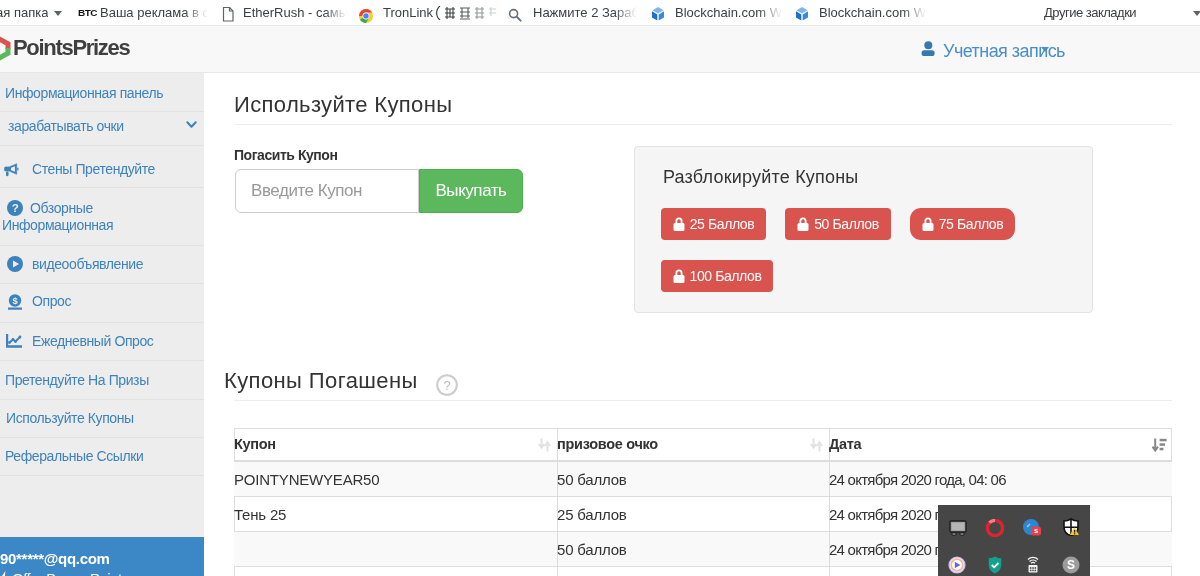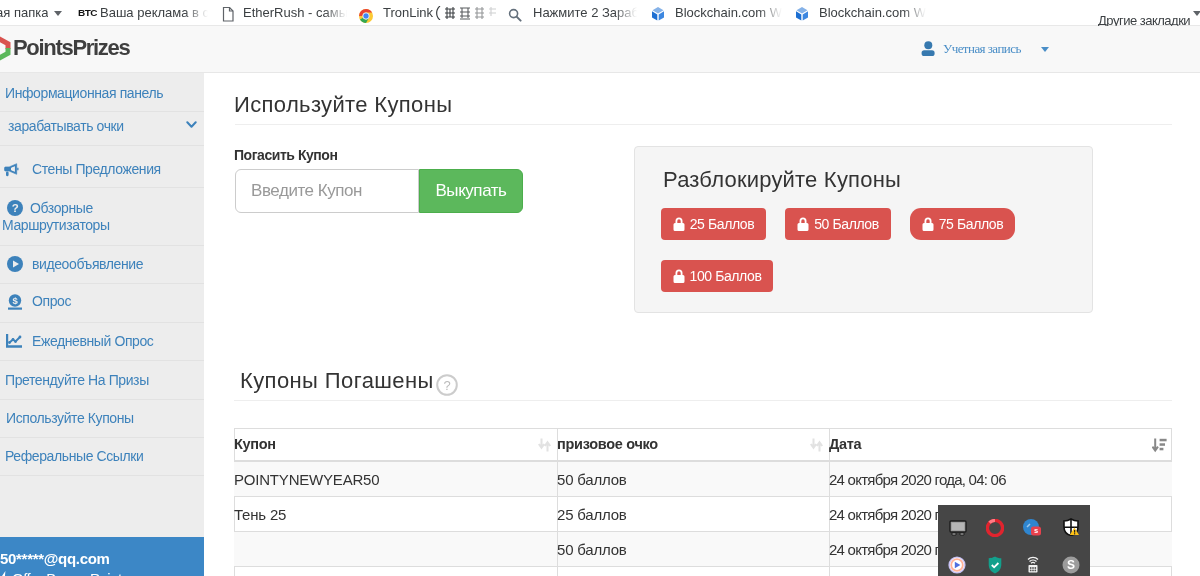--- a/index.html
+++ b/index.html
@@ -9,21 +9,21 @@
 #bmbar { position:absolute; left:0; top:0; width:1200px; height:26px; background:#fff;
   border-bottom:1px solid #e8e8e8; }
 .bm { position:absolute; top:0; height:25px; line-height:25px; font-size:13px;
   color:#3c4043; white-space:nowrap; overflow:hidden; }
 .fade { -webkit-mask-image:linear-gradient(to right,#000 78%,transparent 100%); }
 
 #navbar { position:absolute; left:0; top:26px; width:1200px; height:47px;
   background:#f8f8f8; border-bottom:1px solid #e7e7e7; }
 #logotext { position:absolute; left:13px; top:11.5px; font-size:22px; font-weight:bold;
   color:#3f3f3f; letter-spacing:-1.3px; line-height:20px; }
-#acct { position:absolute; left:943px; top:15px; font-size:13px; color:#4a8ec7; letter-spacing:-0.55px;font-family:Liberation Serif, serif; }
+#acct { position:absolute; left:943px; top:15px; font-size:18px; color:#4a8ec7; letter-spacing:-0.55px; }
 #caret { position:absolute; left:1041px; top:21px; width:0; height:0;
   border-left:4.5px solid transparent; border-right:4.5px solid transparent;
   border-top:5px solid #4a8ec7; }
 #ptsbtn { position:absolute; left:1076px; top:10px; width:111px; height:26px;
   background:#5cb85c; border-radius:4px; color:#fff; font-size:17px; font-weight:bold;
   text-align:center; line-height:26px; letter-spacing:-0.6px; }
 
 #sidebar { position:absolute; left:0; top:73px; width:204px; height:503px;
   background:#ededed; }
 .sitem { position:absolute; left:0; width:204px; border-bottom:1px solid #e2e2e2;
@@ -38,21 +38,21 @@
 #rlabel { position:absolute; left:234px; top:147px; font-size:14px; font-weight:bold; color:#333; letter-spacing:-0.45px; }
 #cinput { position:absolute; left:235px; top:169px; width:184px; height:44px;
   background:#fff; border:1px solid #ccc; border-radius:6px 0 0 6px;
   font-size:17px; color:#999; line-height:42px; padding-left:15px; letter-spacing:-0.45px; }
 #cbtn { position:absolute; left:419px; top:169px; width:104px; height:44px;
   background:#5cb85c; border:1px solid #4cae4c; border-radius:0 6px 6px 0;
   color:#fff; font-size:17px; text-align:center; line-height:42px; letter-spacing:-0.45px; }
 
 #well { position:absolute; left:634px; top:146px; width:459px; height:167px;
   background:#f5f5f5; border:1px solid #e3e3e3; border-radius:4px; }
-#wellhead { position:absolute; left:28px; top:20px; font-size:22px; color:#333; letter-spacing:0.2px; }
+#wellhead { position:absolute; left:28px; top:20px; font-size:18px; color:#333; letter-spacing:0.2px; }
 .rbtn { position:absolute; height:32px; background:#d9534f; border-radius:4px;
   color:#fff; font-size:14px; letter-spacing:-0.4px; display:flex; align-items:center; justify-content:center; }
 .rbtn svg { margin-right:5px; }
 
 .cell { position:absolute; font-size:15px; color:#333; line-height:35px; 
   white-space:nowrap; overflow:hidden; letter-spacing:-0.2px; }
 .cell.date { letter-spacing:-0.75px; }
 .th { font-weight:bold; font-size:14.5px; letter-spacing:-0.3px; line-height:32px; }
 
 #tray { position:absolute; left:938px; top:505px; width:152px; height:71px; background:#464646; }
@@ -97,21 +97,21 @@
         <path d="M1 4.3 L6.3 7.4 V13.6 L1 10.5 Z" fill="#1d6fd2"></path>
         <path d="M13 4.3 L7.7 7.4 V13.6 L13 10.5 Z" fill="#3d87e0"></path>
       </svg></span>
   <span class="bm fade" style="left:675px; width:107px;">Blockchain.com Wa</span>
   <span class="bm" style="left:795px; top:5px;"><svg width="14" height="15" viewBox="0 0 14 15">
         <path d="M7 0 L12.5 3.2 L7 6.4 L1.5 3.2 Z" fill="#85b2e8"></path>
         <path d="M1 4.3 L6.3 7.4 V13.6 L1 10.5 Z" fill="#1d6fd2"></path>
         <path d="M13 4.3 L7.7 7.4 V13.6 L13 10.5 Z" fill="#3d87e0"></path>
       </svg></span>
   <span class="bm fade" style="left:819px; width:107px;">Blockchain.com Wa</span>
-  <span class="bm" style="left:1098px; letter-spacing:-0.5px;margin-top:8px;">Другие закладки</span>
+  <span class="bm" style="left:1044px; letter-spacing:-0.5px;">Другие закладки</span>
   <span style="position:absolute; left:1193px; top:11px; width:0; height:0; border-left:4px solid transparent; border-right:4px solid transparent; border-top:5px solid #5f6368;"></span>
 </div>
 
 <div id="navbar">
   <svg style="position:absolute; left:-15px; top:9px;" width="27" height="27" viewBox="0 0 27 27">
     <path d="M13 0.5 L25.5 7.3 V14 L20.5 14 L20.5 10.2 L13 6.1 L5.5 10.2 V13 L0.5 13 V7.3 Z" fill="#d9534f"></path>
     <path d="M0.5 13 L0.5 19.7 L13 26.5 L25.5 19.7 V13 L20.5 13 V16.8 L13 20.9 L5.5 16.8 V13 Z" fill="#5cb85c"></path>
   </svg>
   <div id="logotext">PointsPrizes</div>
   <svg style="position:absolute; left:921px; top:15px;" width="14" height="15" viewBox="0 0 14 15">
@@ -133,29 +133,29 @@
       </svg>
   </div>
   <div class="sitem" style="top:77px; height:38px;">
     <svg style="position:absolute; left:4px; top:13px;" width="15" height="15" viewBox="0 0 15 15">
         <path d="M12.7 0.7 L12.7 11.3 L5.2 8.1 H1.6 C0.9 8.1 0.5 7.6 0.5 7 V5 C0.5 4.4 0.9 3.9 1.6 3.9 H5.2 Z M10.8 3.3 L7 5 V7 L10.8 8.7 Z" fill="#3d82bb" fill-rule="evenodd"></path>
         <path d="M12.7 0.7 L12.7 11.3 L5.2 8.1 H1.6 C0.9 8.1 0.5 7.6 0.5 7 V5 C0.5 4.4 0.9 3.9 1.6 3.9 H5.2 Z" fill="none" stroke="#3d82bb" stroke-width="0.6"></path>
         <path d="M10.6 3.6 L7.2 5.1 V6.9 L10.6 8.4 Z" fill="#ededed"></path>
         <rect x="2" y="8.6" width="2.6" height="4.6" rx="1.1" fill="#3d82bb"></rect>
         <path d="M13.2 4.7 h1.3 v2.6 h-1.3 Z" fill="#3d82bb"></path>
       </svg>
-    <span class="txt" style="left:32px; top:11px;">Стены Предложения</span>
+    <span class="txt" style="left:32px; top:11px;">Стены Претендуйте</span>
     </div>
   <div class="sitem" style="top:115px; height:58px;">
     <svg style="position:absolute; left:7px; top:12px;" width="16" height="16" viewBox="0 0 16 16">
         <circle cx="8" cy="8" r="8" fill="#3d82bb"></circle>
         <text x="8" y="12.2" font-size="11.5" font-weight="bold" fill="#ededed" text-anchor="middle" font-family="Liberation Sans">?</text>
       </svg>
     <span class="txt" style="left:30px; top:12px;">Обзорные</span>
-    <span class="txt" style="left:2px; top:29px;">Маршрутизаторы</span>
+    <span class="txt" style="left:2px; top:29px;">Информационная</span>
     </div>
   <div class="sitem" style="top:173px; height:38px;">
     <svg style="position:absolute; left:7px; top:10px;" width="16" height="16" viewBox="0 0 16 16">
         <circle cx="8" cy="8" r="8" fill="#3d82bb"></circle>
         <path d="M6 4.5 L12 8 L6 11.5 Z" fill="#ededed"></path>
       </svg>
     <span class="txt" style="left:32px; top:10px;">видеообъявление</span>
     </div>
   <div class="sitem" style="top:211px; height:39px;">
     <svg style="position:absolute; left:7px; top:10px;" width="16" height="16" viewBox="0 0 16 16">
@@ -179,21 +179,21 @@
   <div class="sitem" style="top:288px; height:39px;">
       <span class="txt" style="top:11px;">Претендуйте На Призы</span>
     </div>
   <div class="sitem" style="top:327px; height:38px;">
       <span class="txt" style="left:6px; top:10px;">Используйте Купоны</span>
     </div>
   <div class="sitem" style="top:365px; height:38px;">
       <span class="txt" style="top:10px;">Реферальные Ссылки</span>
     </div>
   <div class="blueblk" style="top:464px; height:39px;">
-    <div style="position:absolute; left:0px; top:13px; font-size:15px; font-weight:bold; letter-spacing:-0.3px;">50*****@qq.com</div>
+    <div style="position:absolute; left:0px; top:13px; font-size:15px; font-weight:bold; letter-spacing:-0.3px;">90*****@qq.com</div>
     <svg style="position:absolute; left:0px; top:34px;" width="9" height="14" viewBox="0 0 9 14">
         <path d="M5.4 0 L0 7.9 H3.6 L2.7 14 L9 5.6 H4.9 Z" fill="#fff"></path>
       </svg>
     <div style="position:absolute; left:12px; top:33px; font-size:15px; letter-spacing:-0.5px;">Offer Bonus Points</div>
   </div>
 </div>
 
 <h1 class="pagehead" style="left:234px; top:92px;">Используйте Купоны</h1>
 <div class="hr" style="left:235px; top:124px; width:937px;"></div>
 
@@ -210,21 +210,21 @@
         <path d="M2.5 6 V4 A3.5 3.5 0 0 1 9.5 4 V6 H10 A1.5 1.5 0 0 1 11.5 7.5 V12.5 A1.5 1.5 0 0 1 10 14 H2 A1.5 1.5 0 0 1 0.5 12.5 V7.5 A1.5 1.5 0 0 1 2 6 Z M4.3 6 H7.7 V4 A1.7 1.7 0 0 0 4.3 4 Z" fill="#fff"></path>
       </svg>50 Баллов</div>
   <div class="rbtn" style="left:275px; top:61px; width:105px;border-radius:11px;"><svg width="12" height="14" viewBox="0 0 12 14">
         <path d="M2.5 6 V4 A3.5 3.5 0 0 1 9.5 4 V6 H10 A1.5 1.5 0 0 1 11.5 7.5 V12.5 A1.5 1.5 0 0 1 10 14 H2 A1.5 1.5 0 0 1 0.5 12.5 V7.5 A1.5 1.5 0 0 1 2 6 Z M4.3 6 H7.7 V4 A1.7 1.7 0 0 0 4.3 4 Z" fill="#fff"></path>
       </svg>75 Баллов</div>
   <div class="rbtn" style="left:26px; top:113px; width:112px;"><svg width="12" height="14" viewBox="0 0 12 14">
         <path d="M2.5 6 V4 A3.5 3.5 0 0 1 9.5 4 V6 H10 A1.5 1.5 0 0 1 11.5 7.5 V12.5 A1.5 1.5 0 0 1 10 14 H2 A1.5 1.5 0 0 1 0.5 12.5 V7.5 A1.5 1.5 0 0 1 2 6 Z M4.3 6 H7.7 V4 A1.7 1.7 0 0 0 4.3 4 Z" fill="#fff"></path>
       </svg>100 Баллов</div>
 </div>
 
-<h1 class="pagehead" style="left:240px; top:368px; letter-spacing:0.4px;">Купоны Погашены</h1>
+<h1 class="pagehead" style="left:224px; top:368px; letter-spacing:0.4px;">Купоны Погашены</h1>
 <svg style="position:absolute; left:436px; top:374px;" width="22" height="22" viewBox="0 0 22 22">
     <circle cx="11" cy="11" r="9.8" fill="none" stroke="#ccc" stroke-width="2"></circle>
     <text x="11" y="15.6" font-size="13" fill="#bbb" text-anchor="middle" font-family="Liberation Sans">?</text>
   </svg>
 <div class="hr" style="left:234px; top:400px; width:938px;"></div>
 
 <div id="tbl" style="position:absolute; left:234px; top:428px; width:938px; height:148px;">
   <div style="position:absolute; left:0; top:0; width:938px; height:148px; border:1px solid #ddd; border-bottom:none;"></div>
   <div style="position:absolute; left:0; top:32px; width:938px; height:2px; background:#ddd;"></div>
   <div style="position:absolute; left:0; top:34px; width:938px; height:34px; background:#f9f9f9;"></div>

